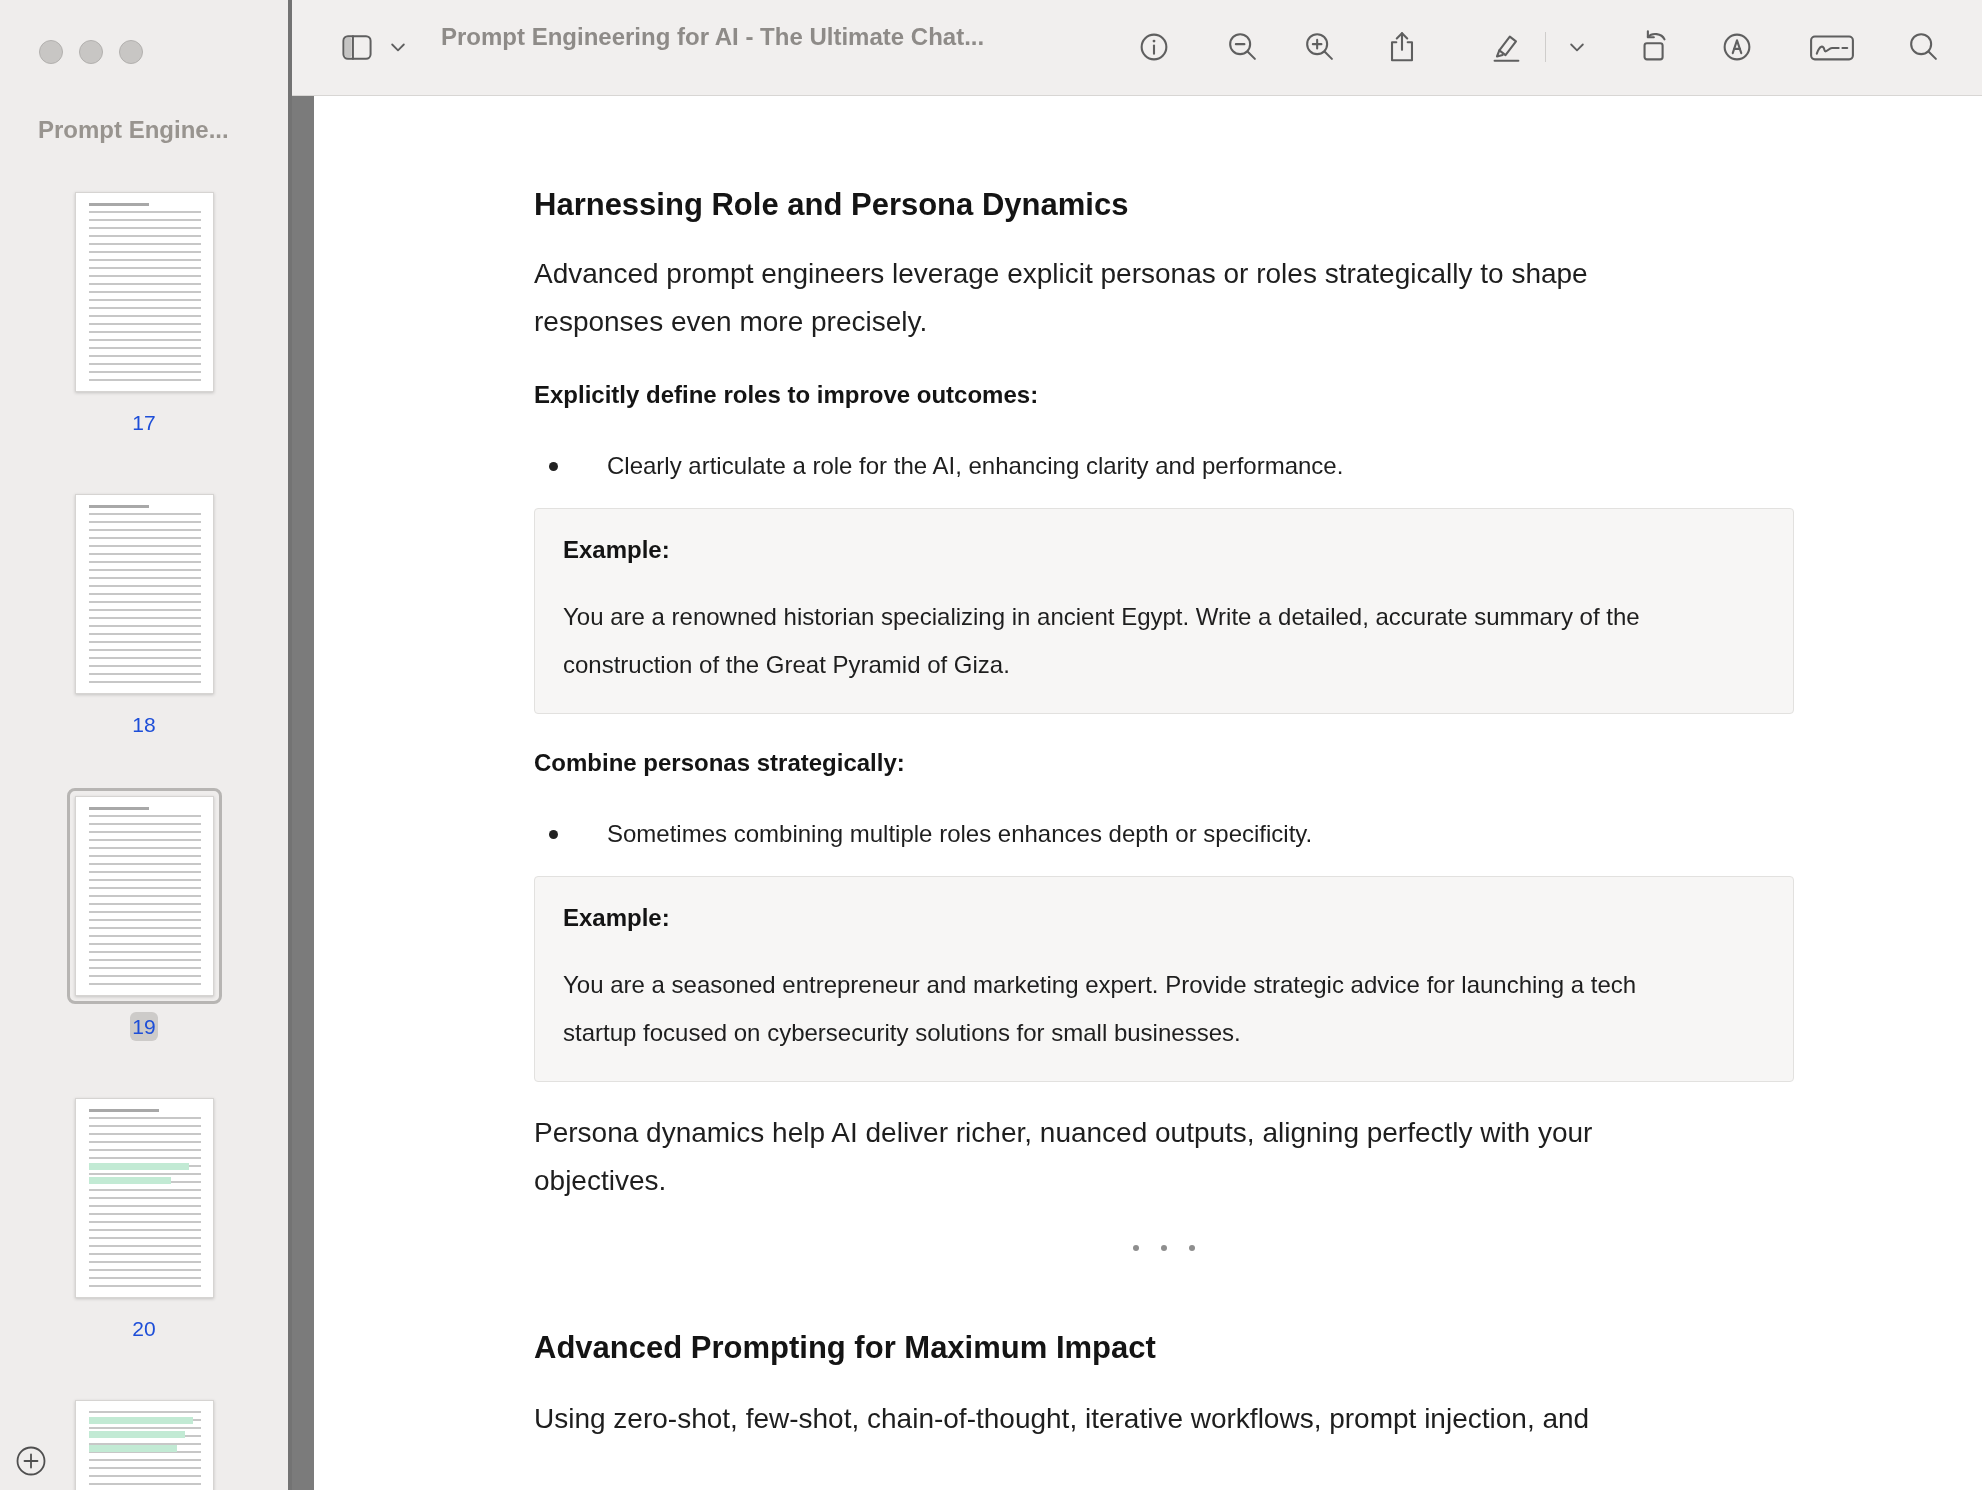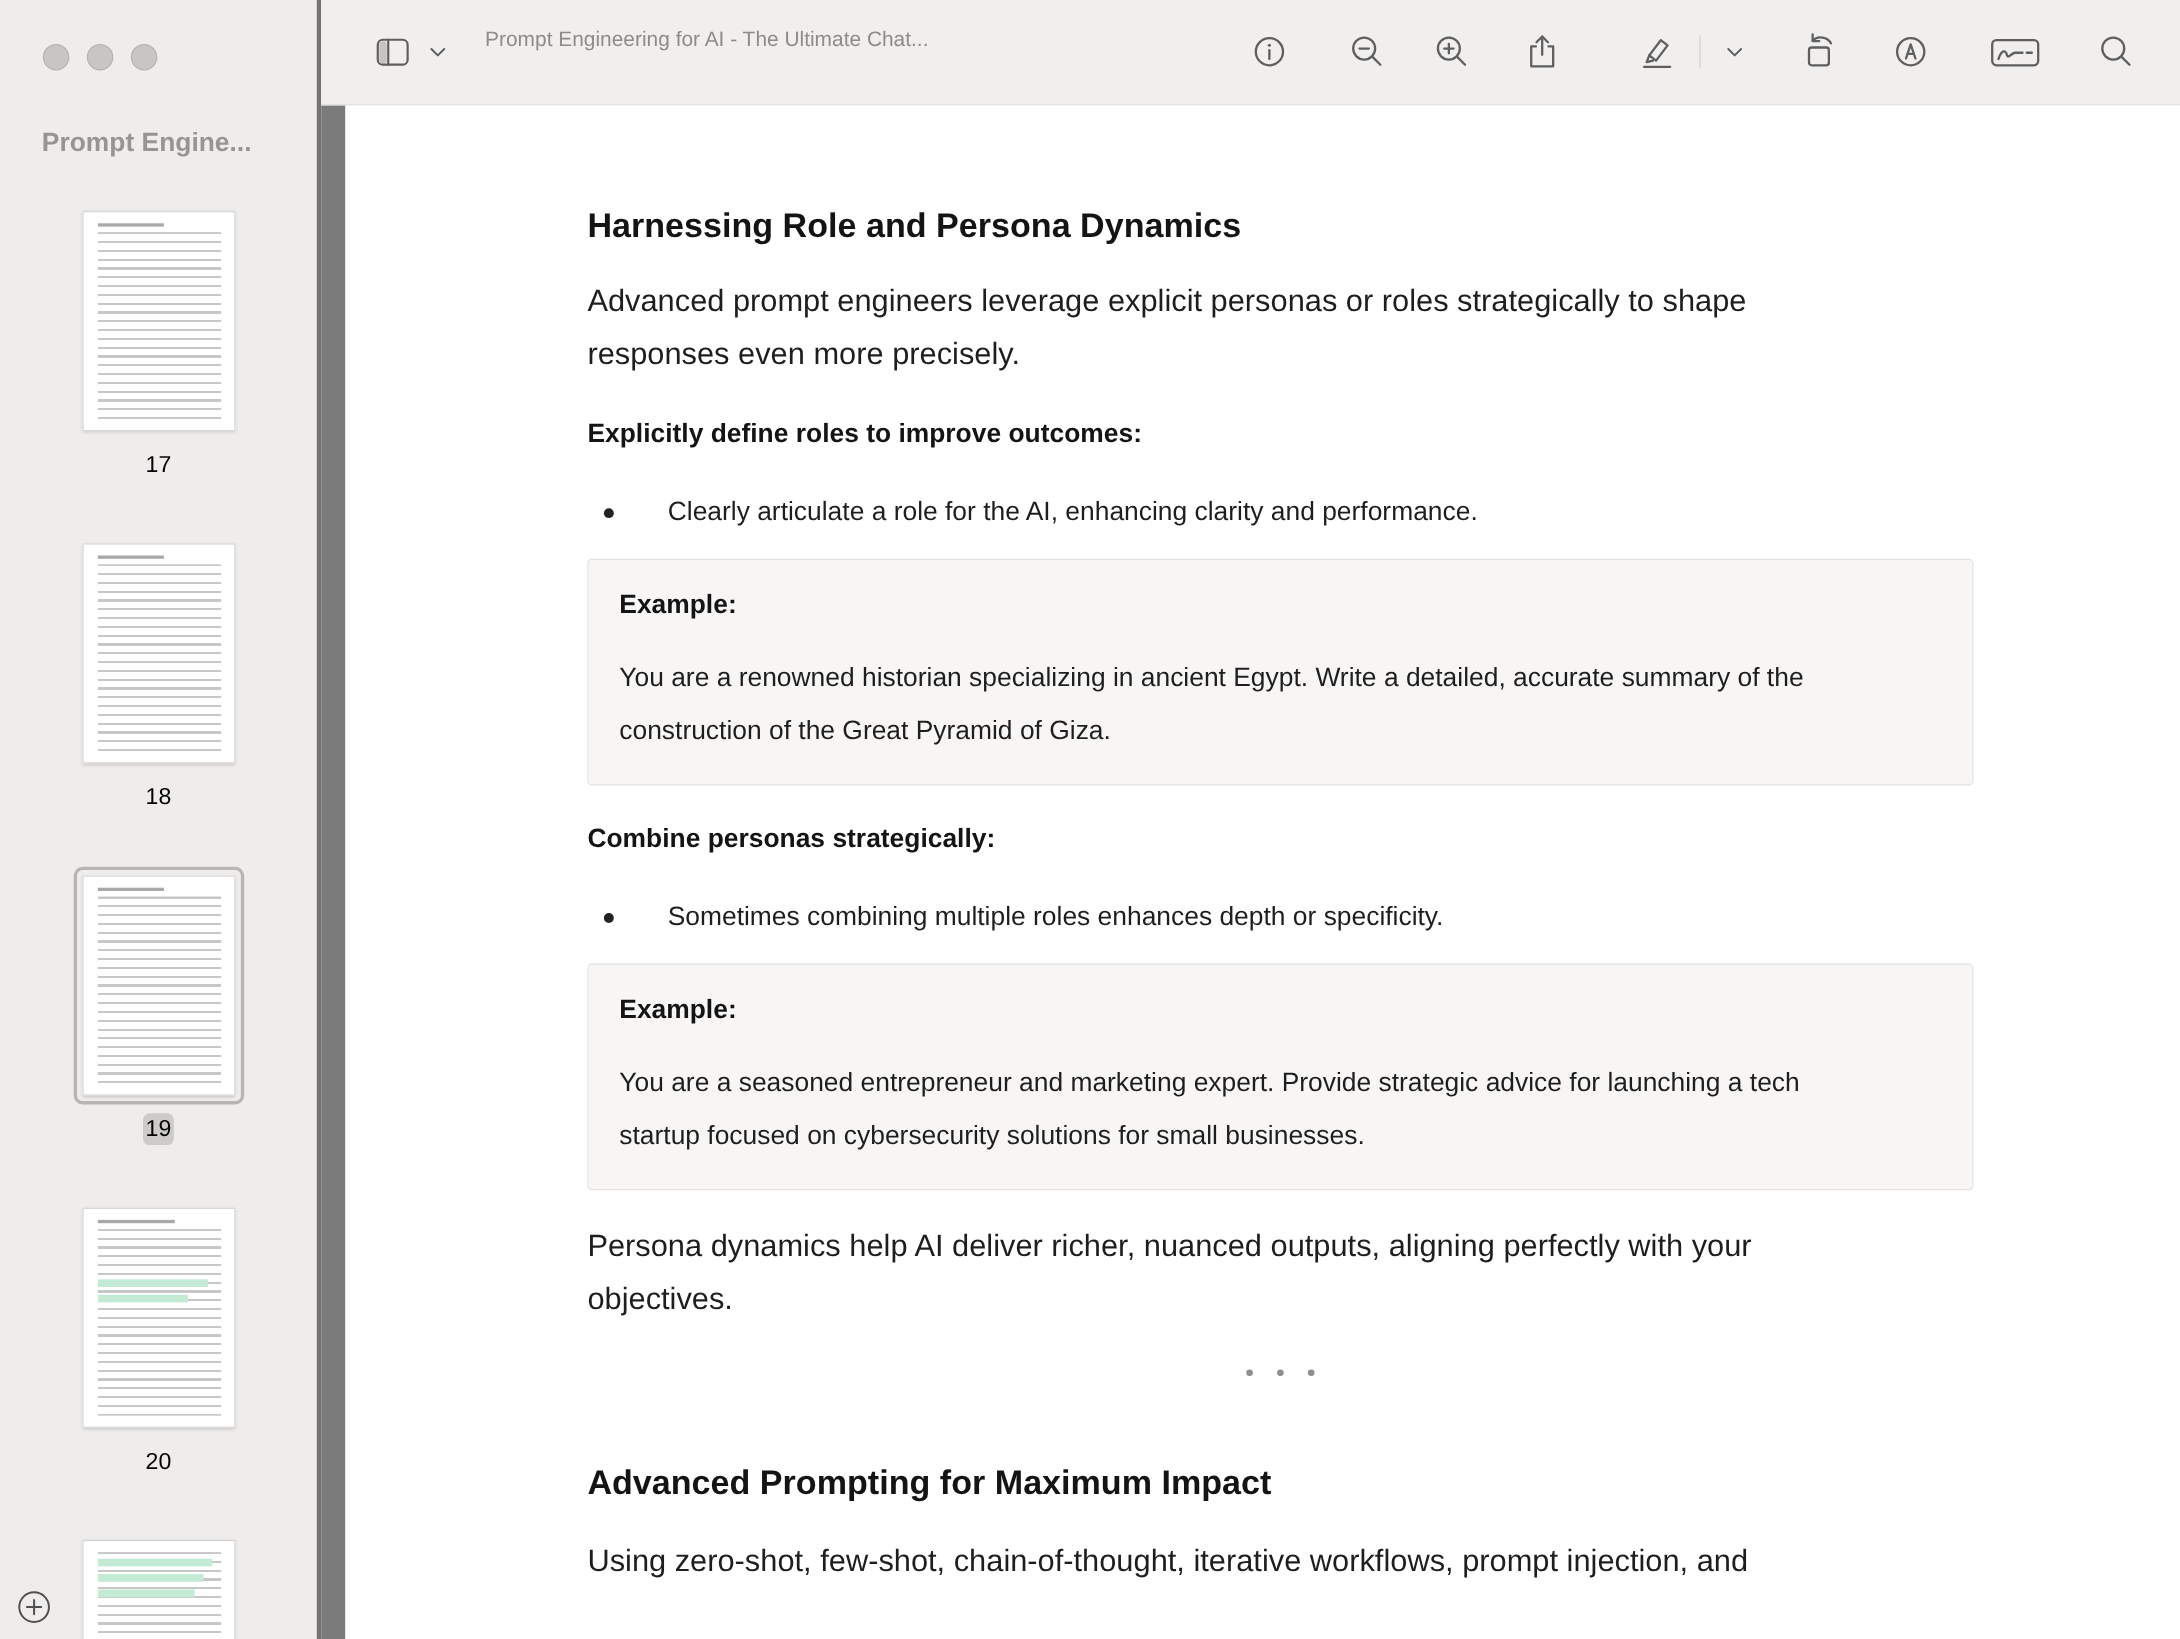--- a/index.html
+++ b/index.html
@@ -56,40 +56,40 @@
       linear-gradient(#c2ead4,#c2ead4),
       linear-gradient(#c2ead4,#c2ead4),
       linear-gradient(#c2ead4,#c2ead4),
       repeating-linear-gradient(to bottom,#c7c7c7 0 2px, transparent 2px 8px);
     background-size:104px 7px, 96px 7px, 88px 7px, 112px 170px;
     background-position:13px 16px, 13px 30px, 13px 44px, 13px 10px;
     background-repeat:no-repeat;
   }
   .thumb-num {
     margin-top:6px; height:34px; line-height:34px;
-    font-size:21px; color:#000000; text-align:center;
+    font-size:21px; color:#1d4ed8; text-align:center;
   }
   .num-badge { background:#cdcbc9; border-radius:6px; padding:3px 2px; }
   .add-button {
     position:absolute; left:14px; top:1444px; width:34px; height:34px;
     display:flex; align-items:center; justify-content:center; cursor:default;
   }
 
   
   .toolbar {
     position:absolute; left:292px; top:0; right:0; height:96px;
     background:#f1efee; border-bottom:1px solid #d8d6d4;
   }
   .tbtn { position:absolute; top:28px; width:38px; height:38px; display:flex; align-items:center; justify-content:center; }
   .tbtn.small { width:24px; height:38px; }
   .tbtn.wide { width:52px; }
   .toolbar-title {
     position:absolute; left:149px; top:0; height:73px; max-width:660px;
     display:flex; align-items:center;
-    font-size:19px; font-weight:400; color:#8e8b88;
+    font-size:24px; font-weight:700; color:#8e8b88;
     white-space:nowrap; overflow:hidden; text-overflow:ellipsis;
   }
   .tdivider { position:absolute; top:32px; left:1253px; width:1px; height:30px; background:#cfcdcb; }
   svg.ticon { stroke:#5f5f5f; fill:none; stroke-width:2.2; stroke-linecap:round; stroke-linejoin:round; }
 
   
   .content { position:absolute; left:292px; top:96px; right:0; bottom:0; background:#ffffff; }
   .gutter { position:absolute; left:0; top:0; bottom:0; width:22px; background:#7b7b7b; }
   .page { position:absolute; left:22px; top:0; right:0; bottom:0; background:#ffffff; overflow:hidden;padding-left:24px; }
   .doc { padding:90px 0 0 196px; width:1456px; color:#1e1e1e; }

